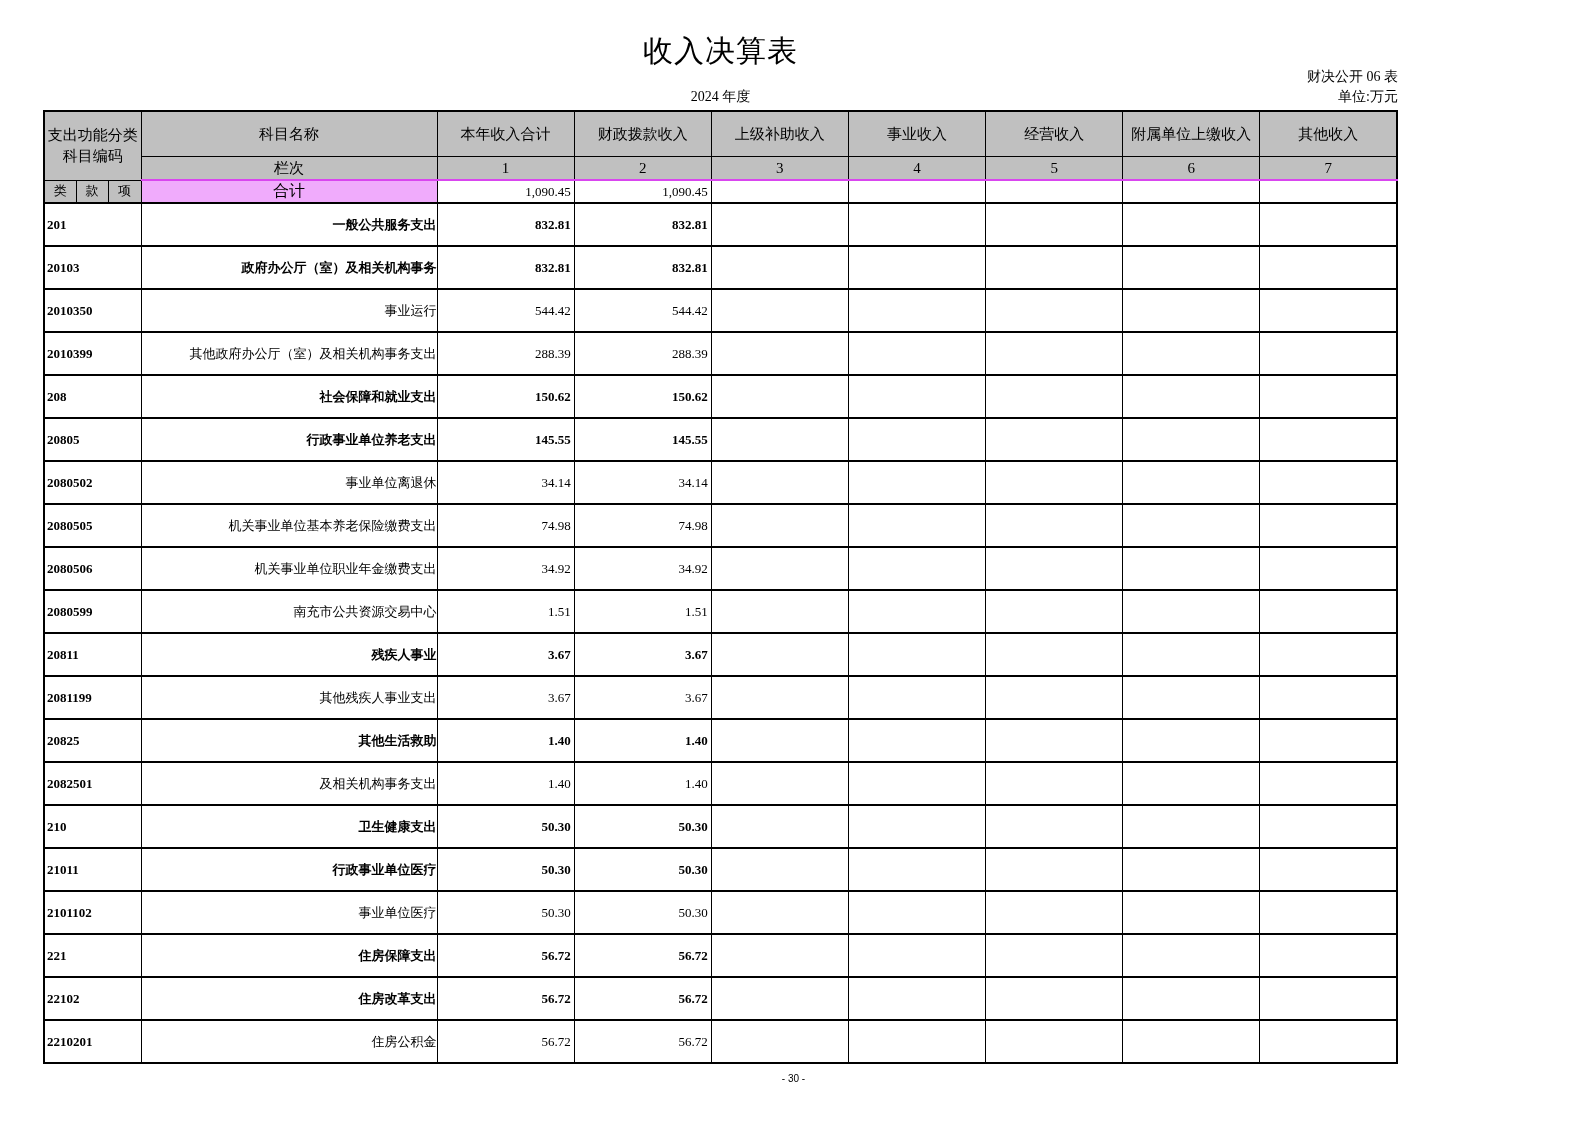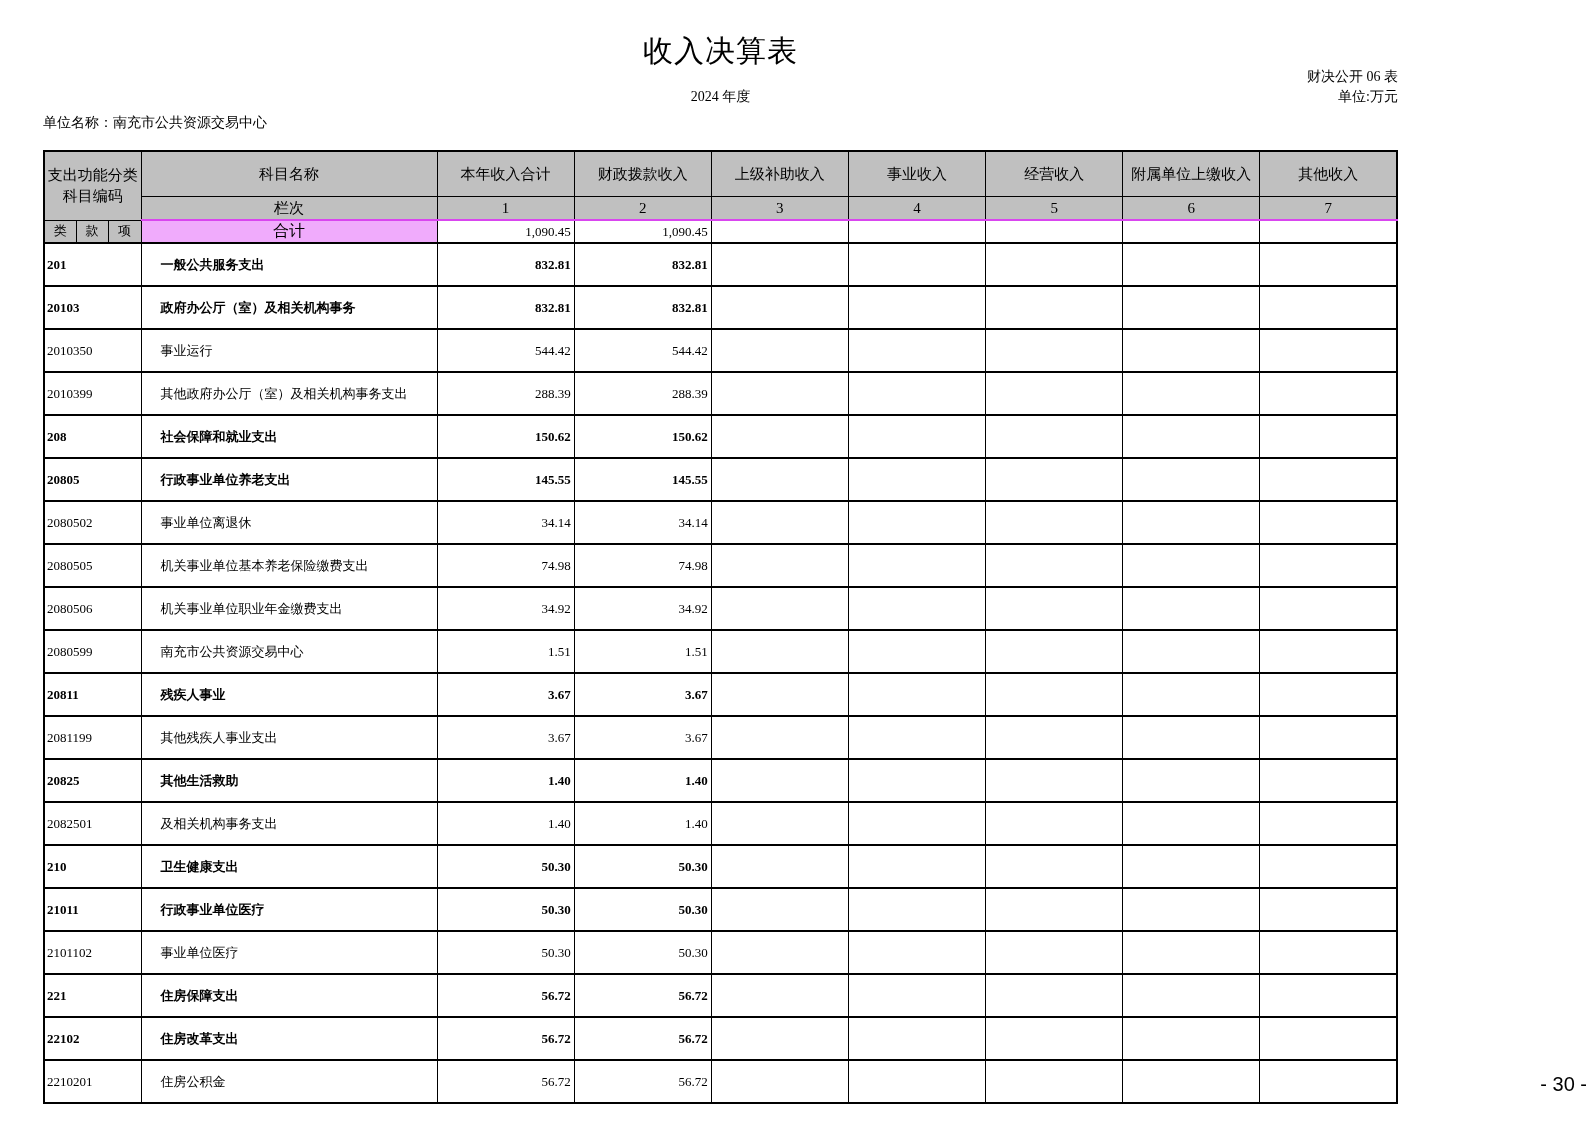--- a/index.html
+++ b/index.html
@@ -18,44 +18,43 @@
   }
   .meta-row{position:absolute;left:43px;top:88px;width:1355px;height:20px;font-size:14px;}
   .unit-name{position:absolute;left:0;top:0;margin-top:26px;}
   .fiscal-year{position:absolute;left:0;top:0;width:100%;text-align:center;}
   .unit-measure{position:absolute;right:0;top:0;}
 
   table.income{
     position:absolute;left:43px;top:110px;width:1355px;
     border-collapse:collapse;table-layout:fixed;
     border:2px solid #000;
-    margin-top:40px;
   }
   .income th,.income td{
     border:1px solid #000;padding:0;overflow:hidden;
     vertical-align:middle;font-weight:normal;white-space:nowrap;
   }
   
   tr.h1 th{height:44px;background:#c0c0c0;font-size:15px;text-align:center;border-bottom:1px solid #000;}
   th.code-head{line-height:21px;}
   tr.h2 th{height:22px;background:#c0c0c0;font-size:15px;text-align:center;border-bottom:2px solid #d946ef;}
   
   tr.total td{height:17px;font-size:13px;border-bottom:2px solid #000;}
   tr.total td.k{background:#c0c0c0;text-align:center;}
   tr.total td.total-label{background:#f0abfc;text-align:center;font-size:16px;}
   
   tbody.data td{height:41px;font-size:13px;border-bottom:2px solid #000;}
-  td.code{text-align:left;padding-left:2px;font-size:13px;}
-  td.name{text-align:left;padding-left:19px;}
+  td.code{text-align:left;padding-left:2px;font-size:13px;font-weight:bold;}
+  td.name{text-align:right;padding-left:19px;}
   td.val,tr.total td.val{text-align:right;padding-right:3px;}
   tr.bold td{font-weight:bold;}
 
   .footer{
-    position:absolute;left:0;top:1073px;width:1587px;text-align:right;
-    font-size:20px;font-family:"Liberation Sans","DejaVu Sans",sans-serif;
+    position:absolute;left:0;top:1073px;width:1587px;text-align:center;
+    font-size:10px;font-family:"Liberation Sans","DejaVu Sans",sans-serif;
   }
 </style>
 </head>
 <body>
 
 <div class="page">
 
   <div class="title">收入决算表</div>
 
   <div class="doc-label">财决公开 06 表</div>

